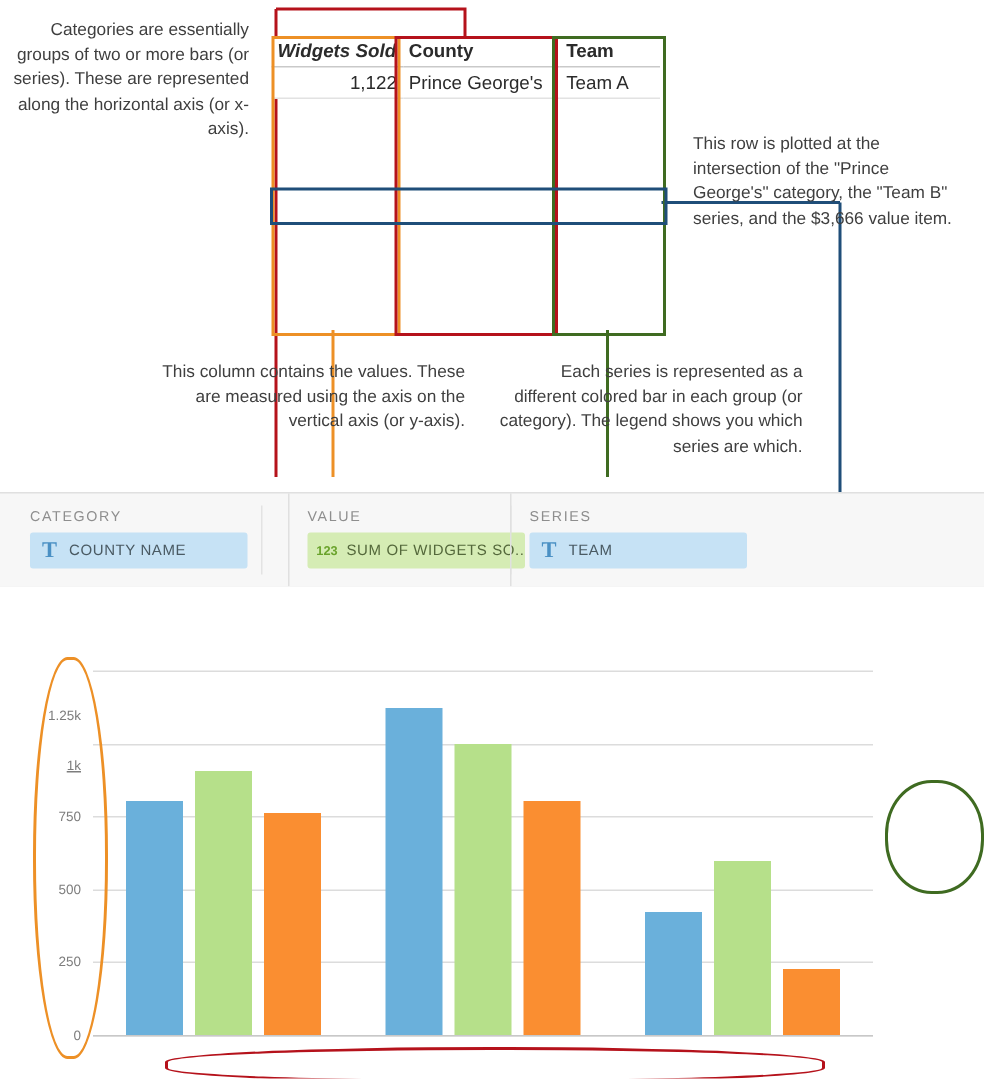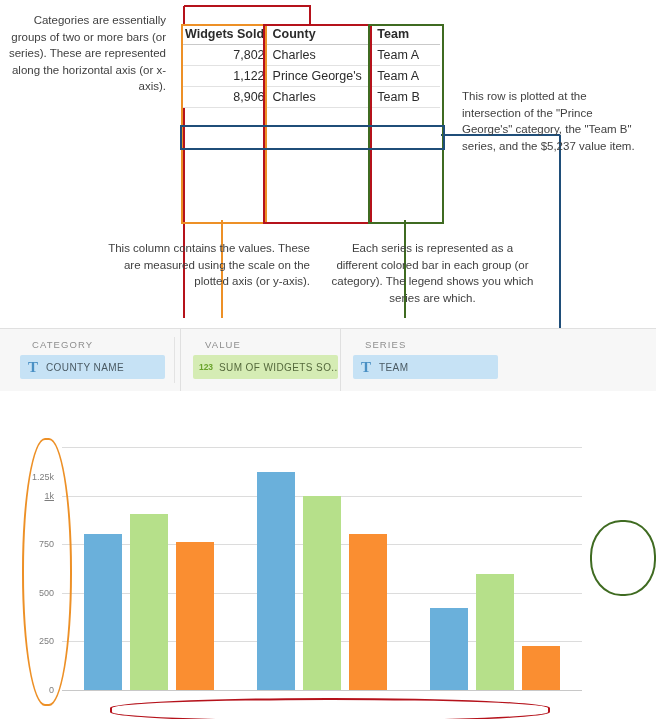--- a/index.html
+++ b/index.html
@@ -12,21 +12,21 @@
 
   
   .note{
     position:absolute;
     font-size:11.5px;
     line-height:16.5px;
     color:#3f3f3f;
   }
   #note-category{left:6px;top:12px;width:160px;text-align:right;}
   #note-value{left:100px;top:240px;width:210px;text-align:right;}
-  #note-series{left:330px;top:240px;width:205px;text-align:center;}
+  #note-series{left:330px;top:240px;width:205px;text-align:right;}
   #note-row{left:462px;top:88px;width:180px;text-align:left;}
 
   
   #data-table{
     position:absolute;left:181px;top:24px;width:259px;
     border-collapse:collapse;
     font-size:12.5px;
     background:#fff;
   }
   #data-table td,#data-table th{
@@ -37,21 +37,21 @@
     color:#2b2b2b;
     white-space:nowrap;
   }
   #data-table thead th{
     font-weight:bold;
     border-bottom:1px solid #c9c9c9;
   }
   #data-table .c-val{width:80px;text-align:right;}
   #data-table .c-cty{width:103px;text-align:left;}
   #data-table .c-team{width:72px;text-align:left;}
-  #data-table thead .c-val{text-align:left;}
+  #data-table thead .c-val{text-align:left;font-style:italic;}
   tr.row-highlight td{
     box-shadow:inset 0 0 0 0 transparent;
   }
 
   
   .col-box{position:absolute;pointer-events:none;}
   #box-value{left:181px;top:24px;width:82px;height:196px;border:2px solid #ed9026;}
   #box-county{left:263px;top:24px;width:105px;height:196px;border:2px solid #b5121b;}
   #box-team{left:368px;top:24px;width:72px;height:196px;border:2px solid #3f6b21;}
   #box-row{left:180px;top:125px;width:261px;height:21px;border:2px solid #1f4e79;}
@@ -62,26 +62,26 @@
   
   #field-panel{
     position:absolute;left:0px;top:328px;width:656px;height:62px;
     background:#f7f7f7;
     border-top:1px solid #e0e0e0;
     border-bottom:1px solid #e0e0e0;
   }
   .well{position:absolute;top:0;height:62px;}
   .well + .well{border-left:1px solid #e0e0e0;}
   #well-category{left:8px;width:166px;}
-  #well-value{left:180px;width:166px;padding-left:12px;text-decoration:underline;}
+  #well-value{left:192px;width:166px;padding-left:12px;text-decoration:underline;}
   #well-series{left:340px;width:166px;}
   .well-sep{position:absolute;top:8px;height:46px;width:1px;background:#e3e3e3;}
   .well-label{
     position:absolute;left:12px;top:10px;
-    font-size:9.5px;letter-spacing:1.1px;color:#8e8e8e;margin-left:12px;
+    font-size:9.5px;letter-spacing:1.1px;color:#8e8e8e;
   }
   .chip{
     position:absolute;left:12px;top:26px;width:145px;height:24px;
     border-radius:2px;display:flex;align-items:center;
   }
   .chip-txt{background:#c6e2f5;}
   .chip-num{background:#d5ecb4;}
   .chip-icon{
     width:26px;text-align:center;font-size:12px;flex:0 0 26px;
   }
@@ -133,47 +133,37 @@
   <path d="M405 220 L405 318" stroke="#3f6b21" stroke-width="2" fill="none"></path>
   <path d="M405 392 L405 452 L620 452 L620 513" stroke="#3f6b21" stroke-width="2" fill="none"></path>
   <path d="M620 524 L613 507 L627 507 Z" fill="#3f6b21"></path>
 
   <path d="M441 135 L560 135" stroke="#1f4e79" stroke-width="2" fill="none"></path>
   <path d="M560 135 L560 507 L350 507" stroke="#1f4e79" stroke-width="2" fill="none"></path>
   <path d="M339 507 L356 501 L356 513 Z" fill="#1f4e79"></path>
 </svg>
 
 <div class="note" id="note-category">Categories are essentially groups of two or more bars (or series). These are represented along the horizontal axis (or x-axis).</div>
-<div class="note" id="note-value">This column contains the values. These are measured using the scale on the plotted axis (or y-axis).</div>
+<div class="note" id="note-value">This column contains the values. These are measured using the axis on the vertical axis (or y-axis).</div>
 <div class="note" id="note-series">Each series is represented as a different colored bar in each group (or category). The legend shows you which series are which.</div>
-<div class="note" id="note-row">This row is plotted at the intersection of the "Prince George's" category, the "Team B" series, and the $5,237 value item.</div>
+<div class="note" id="note-row">This row is plotted at the intersection of the "Prince George's" category, the "Team B" series, and the $3,666 value item.</div>
 
 <table id="data-table">
   <thead>
     <tr>
       <th class="c-val">Widgets Sold</th>
       <th class="c-cty">County</th>
       <th class="c-team">Team</th>
     </tr>
   </thead>
   <tbody id="table-body">
       <tr>
-        <td class="c-val">7,802</td>
-        <td class="c-cty">Charles</td>
-        <td class="c-team">Team A</td>
-      </tr>
-      <tr>
         <td class="c-val">1,122</td>
         <td class="c-cty">Prince George's</td>
         <td class="c-team">Team A</td>
-      </tr>
-      <tr>
-        <td class="c-val">8,906</td>
-        <td class="c-cty">Charles</td>
-        <td class="c-team">Team B</td>
       </tr>
     </tbody>
 </table>
 
 <div class="col-box" id="box-value"></div>
 <div class="col-box" id="box-county"></div>
 <div class="col-box" id="box-team"></div>
 <div class="col-box" id="box-row"></div>
 
 <div id="field-panel">
@@ -209,21 +199,21 @@
   <div id="plot">
       <div class="gridline" style="top: 243px;"></div>
       <div class="tick-label" style="top: 243px; left: -46px;">0</div>
       <div class="gridline" style="top: 194.4px;"></div>
       <div class="tick-label" style="top: 194.4px; left: -46px;">250</div>
       <div class="gridline" style="top: 145.8px;"></div>
       <div class="tick-label" style="top: 145.8px; left: -46px;">500</div>
       <div class="gridline" style="top: 97.2px;"></div>
       <div class="tick-label" style="top: 97.2px; left: -46px;">750</div>
       <div class="gridline" style="top: 48.6px;"></div>
-      <div class="tick-label" style="top: 49px; left: -46px; text-decoration: underline;">1k</div>
+      <div class="tick-label" style="top: 63px; left: -46px; text-decoration: underline;">1k</div>
       <div class="gridline" style="top: 0px;"></div>
       <div class="tick-label" style="top: 0px; left: -46px; margin-top: 30px;">1.25k</div>
       <div class="bar bar-a" style="left: 21.6667px; width: 38px; height: 155.909px;"></div>
       <div class="bar bar-b" style="left: 67.6667px; width: 38px; height: 176.126px;"></div>
       <div class="bar bar-c" style="left: 113.667px; width: 38px; height: 148.327px;"></div>
       <div class="bar bar-a" style="left: 195px; width: 38px; height: 218.117px;"></div>
       <div class="bar bar-b" style="left: 241px; width: 38px; height: 194.011px;"></div>
       <div class="bar bar-c" style="left: 287px; width: 38px; height: 156.492px;"></div>
       <div class="bar bar-a" style="left: 368.333px; width: 38px; height: 82.2312px;"></div>
       <div class="bar bar-b" style="left: 414.333px; width: 38px; height: 116.251px;"></div>

